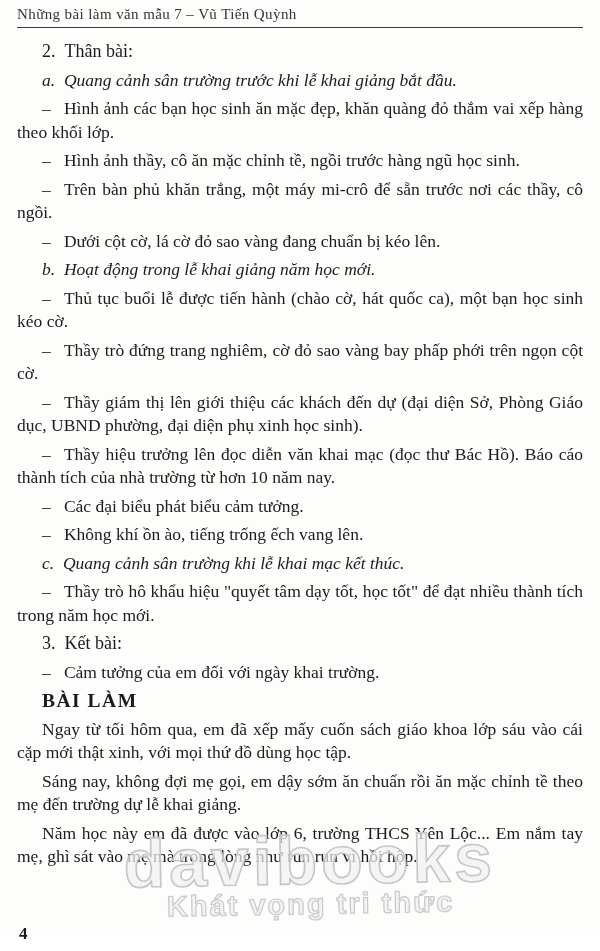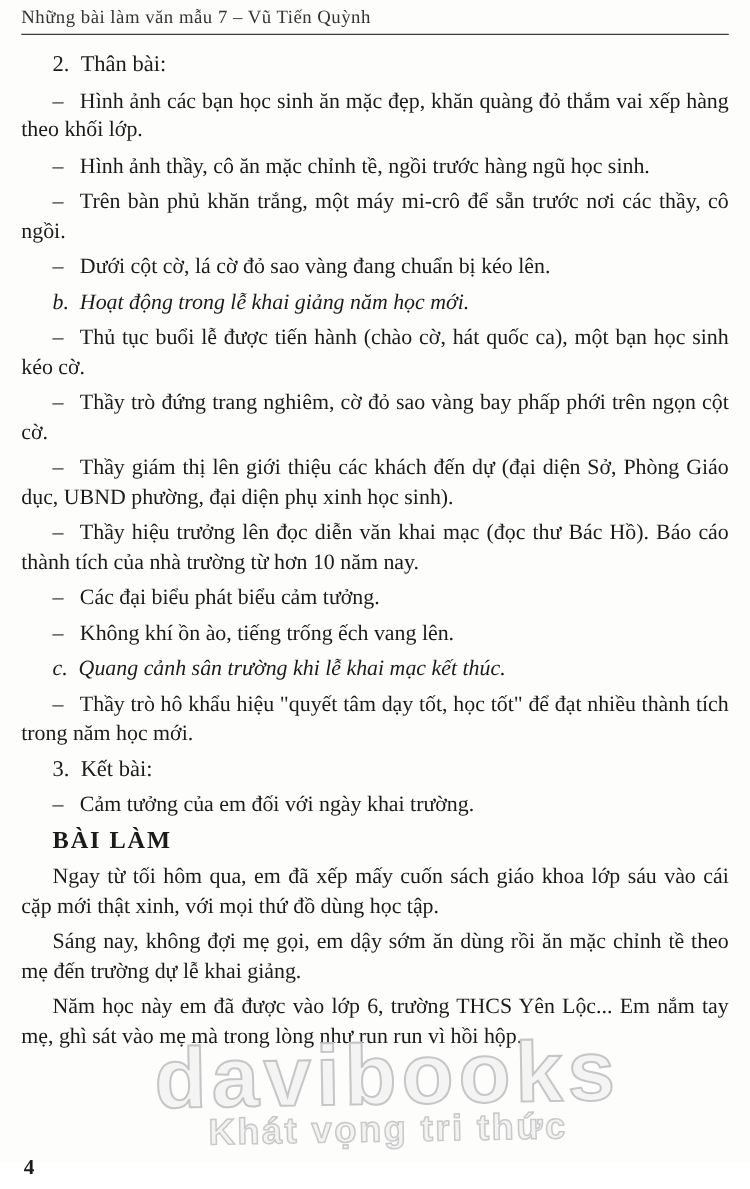--- a/index.html
+++ b/index.html
@@ -99,20 +99,21 @@
 
 <div class="page">
 
   <div class="running-header">Những bài làm văn mẫu 7 – Vũ Tiến Quỳnh</div>
 
   <div class="header-rule"></div>
 
   <div class="body-block">
     <div>
         <p class="para style-heading">2. Thân bài:</p>
+        <p class="para style-italic">a. Quang cảnh sân trường trước khi lễ khai giảng bắt đầu.</p>
         <p class="para style-dash">–  Hình ảnh các bạn học sinh ăn mặc đẹp, khăn quàng đỏ thắm vai xếp hàng theo khối lớp.</p>
         <p class="para style-dash">–  Hình ảnh thầy, cô ăn mặc chỉnh tề, ngồi trước hàng ngũ học sinh.</p>
         <p class="para style-dash">–  Trên bàn phủ khăn trắng, một máy mi-crô để sẵn trước nơi các thầy, cô ngồi.</p>
         <p class="para style-dash">–  Dưới cột cờ, lá cờ đỏ sao vàng đang chuẩn bị kéo lên.</p>
         <p class="para style-italic">b. Hoạt động trong lễ khai giảng năm học mới.</p>
         <p class="para style-dash">–  Thủ tục buổi lễ được tiến hành (chào cờ, hát quốc ca), một bạn học sinh kéo cờ.</p>
         <p class="para style-dash">–  Thầy trò đứng trang nghiêm, cờ đỏ sao vàng bay phấp phới trên ngọn cột cờ.</p>
         <p class="para style-dash">–  Thầy giám thị lên giới thiệu các khách đến dự (đại diện Sở, Phòng Giáo dục, UBND phường, đại diện phụ xinh học sinh).</p>
         <p class="para style-dash">–  Thầy hiệu trưởng lên đọc diễn văn khai mạc (đọc thư Bác Hồ). Báo cáo thành tích của nhà trường từ hơn 10 năm nay.</p>
         <p class="para style-dash">–  Các đại biểu phát biểu cảm tưởng.</p>
@@ -120,21 +121,21 @@
         <p class="para style-italic">c. Quang cảnh sân trường khi lễ khai mạc kết thúc.</p>
         <p class="para style-dash">–  Thầy trò hô khẩu hiệu "quyết tâm dạy tốt, học tốt" để đạt nhiều thành tích trong năm học mới.</p>
         <p class="para style-heading">3. Kết bài:</p>
         <p class="para style-dash">–  Cảm tưởng của em đối với ngày khai trường.</p>
       </div>
 
     <p class="para essay-title">BÀI LÀM</p>
 
     <div>
         <p class="para style-dash">Ngay từ tối hôm qua, em đã xếp mấy cuốn sách giáo khoa lớp sáu vào cái cặp mới thật xinh, với mọi thứ đồ dùng học tập.</p>
-        <p class="para style-dash">Sáng nay, không đợi mẹ gọi, em dậy sớm ăn dùng rồi ăn mặc chỉnh tề theo mẹ đến trường dự lễ khai giảng.</p>
+        <p class="para style-dash">Sáng nay, không đợi mẹ gọi, em dậy sớm ăn chuẩn rồi ăn mặc chỉnh tề theo mẹ đến trường dự lễ khai giảng.</p>
         <p class="para style-dash">Năm học này em đã được vào lớp 6, trường THCS Yên Lộc... Em nắm tay mẹ, ghì sát vào mẹ mà trong lòng như run run vì hồi hộp.</p>
       </div>
   </div>
 
   <div class="watermark">
     <span class="brand">davibooks</span>
     <span class="slogan">Khát vọng tri thức</span>
   </div>
 
   <div class="page-number">4</div>

